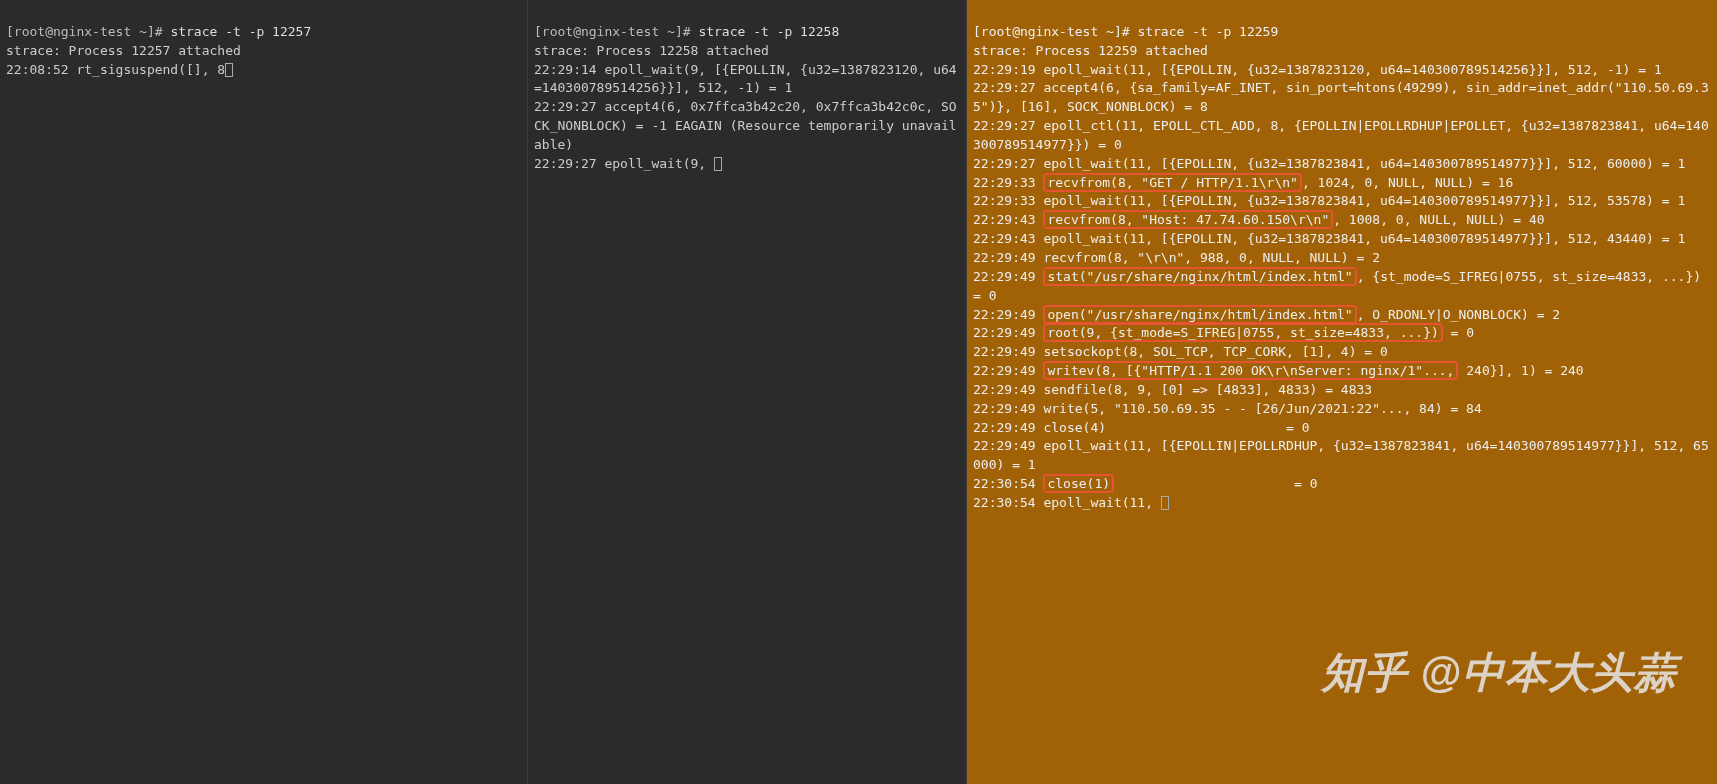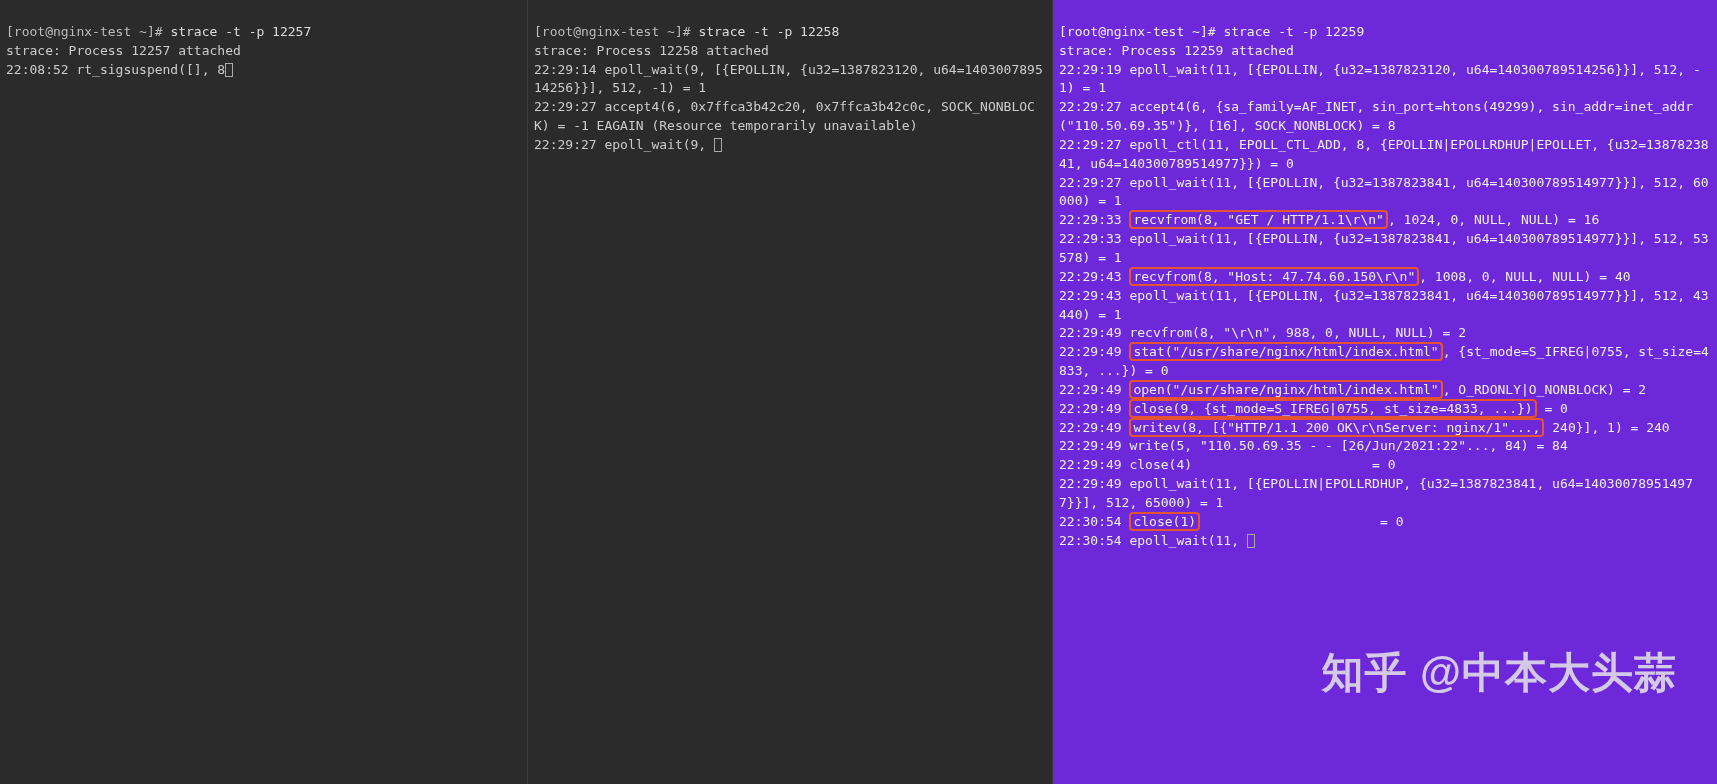--- a/index.html
+++ b/index.html
@@ -15,22 +15,22 @@
     display: flex;
   }
   .pane {
     height: 100%;
     padding: 4px 6px;
     overflow: hidden;
     white-space: pre-wrap;
     word-break: break-all;
   }
   .pane1 { width: 527px; background: #2b2b2b; }
-  .pane2 { width: 525px; background: #2b2b2b; border-left: 1px solid #3a3a3a; }
-  .pane3 { flex: 1; background: #6d28d9; border-left: 1px solid #3a3a3a; }
+  .pane2 { width: 439px; background: #2b2b2b; border-left: 1px solid #3a3a3a; }
+  .pane3 { flex: 1; background: #a16207; border-left: 1px solid #3a3a3a; }
   .prompt { color: #bbb; }
   .cmd { color: #ddd; }
   .out { color: #ccc; }
   .pane3 .out, .pane3 .prompt, .pane3 .cmd { color: #eee; }
   .hl {
     border: 2px solid #e55330;
     border-radius: 4px;
     padding: 0 2px;
     display: inline-block;
     margin: -1px 0;
@@ -45,20 +45,21 @@
   .watermark {
     position: absolute;
     right: 40px;
     bottom: 80px;
     font-size: 42px;
     color: rgba(230,230,230,0.85);
     font-family: sans-serif;
     font-weight: 500;
     pointer-events: none;
     letter-spacing: 1px;
+    font-style: italic;
   }
   .watermark .zh { font-weight: 600; }
   .seg { display: inline; }
 </style>
 </head>
 <body>
 
 <div class="pane pane1">
 <span class="prompt">[root@nginx-test ~]# </span><span class="cmd">strace -t -p 12257</span>
 <span class="out">strace: Process 12257 attached</span>
@@ -80,22 +81,24 @@
 </span><span class="seg">22:29:27 accept4(6, {sa_family=AF_INET, sin_port=htons(49299), sin_addr=inet_addr("110.50.69.35")}, [16], SOCK_NONBLOCK) = 8
 </span><span class="seg">22:29:27 epoll_ctl(11, EPOLL_CTL_ADD, 8, {EPOLLIN|EPOLLRDHUP|EPOLLET, {u32=1387823841, u64=140300789514977}}) = 0
 </span><span class="seg">22:29:27 epoll_wait(11, [{EPOLLIN, {u32=1387823841, u64=140300789514977}}], 512, 60000) = 1
 </span><span class="seg">22:29:33 </span><span class="seg hl">recvfrom(8, "GET / HTTP/1.1\r\n"</span><span class="seg">, 1024, 0, NULL, NULL) = 16
 </span><span class="seg">22:29:33 epoll_wait(11, [{EPOLLIN, {u32=1387823841, u64=140300789514977}}], 512, 53578) = 1
 </span><span class="seg">22:29:43 </span><span class="seg hl">recvfrom(8, "Host: 47.74.60.150\r\n"</span><span class="seg">, 1008, 0, NULL, NULL) = 40
 </span><span class="seg">22:29:43 epoll_wait(11, [{EPOLLIN, {u32=1387823841, u64=140300789514977}}], 512, 43440) = 1
 </span><span class="seg">22:29:49 recvfrom(8, "\r\n", 988, 0, NULL, NULL) = 2
 </span><span class="seg">22:29:49 </span><span class="seg hl">stat("/usr/share/nginx/html/index.html"</span><span class="seg">, {st_mode=S_IFREG|0755, st_size=4833, ...}) = 0
 </span><span class="seg">22:29:49 </span><span class="seg hl">open("/usr/share/nginx/html/index.html"</span><span class="seg">, O_RDONLY|O_NONBLOCK) = 2
-</span><span class="seg">22:29:49 </span><span class="seg hl">close(9, {st_mode=S_IFREG|0755, st_size=4833, ...})</span><span class="seg"> = 0
+</span><span class="seg">22:29:49 </span><span class="seg hl">root(9, {st_mode=S_IFREG|0755, st_size=4833, ...})</span><span class="seg"> = 0
+</span><span class="seg">22:29:49 setsockopt(8, SOL_TCP, TCP_CORK, [1], 4) = 0
 </span><span class="seg">22:29:49 </span><span class="seg hl">writev(8, [{"HTTP/1.1 200 OK\r\nServer: nginx/1"...,</span><span class="seg"> 240}], 1) = 240
+</span><span class="seg">22:29:49 sendfile(8, 9, [0] =&gt; [4833], 4833) = 4833
 </span><span class="seg">22:29:49 write(5, "110.50.69.35 - - [26/Jun/2021:22"..., 84) = 84
 </span><span class="seg">22:29:49 close(4)                       = 0
 </span><span class="seg">22:29:49 epoll_wait(11, [{EPOLLIN|EPOLLRDHUP, {u32=1387823841, u64=140300789514977}}], 512, 65000) = 1
 </span><span class="seg">22:30:54 </span><span class="seg hl">close(1)</span><span class="seg">                       = 0
 </span><span class="seg">22:30:54 epoll_wait(11, </span></span><span class="cursor"></span>
 </div>
 
 <div class="watermark">
   <span class="zh">知乎 @中本大头蒜</span>
 </div>

